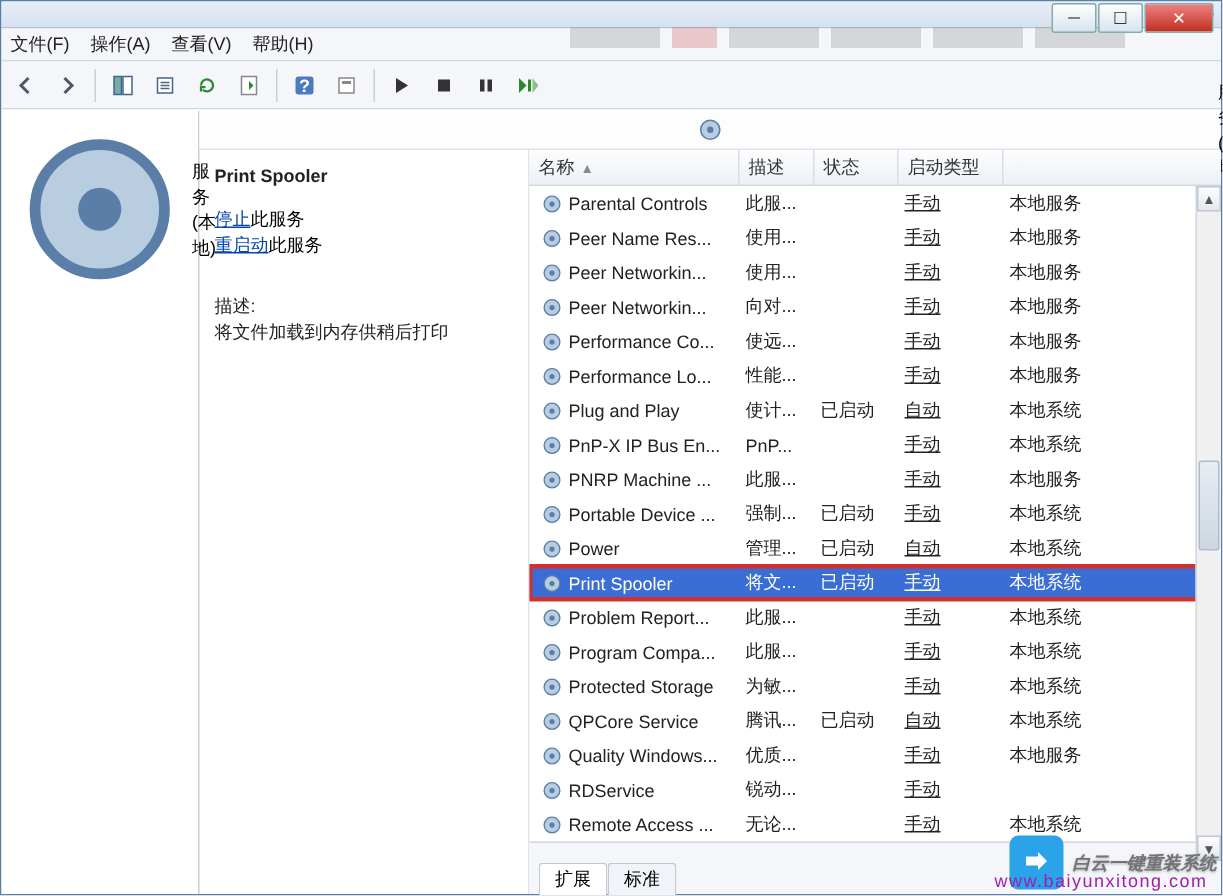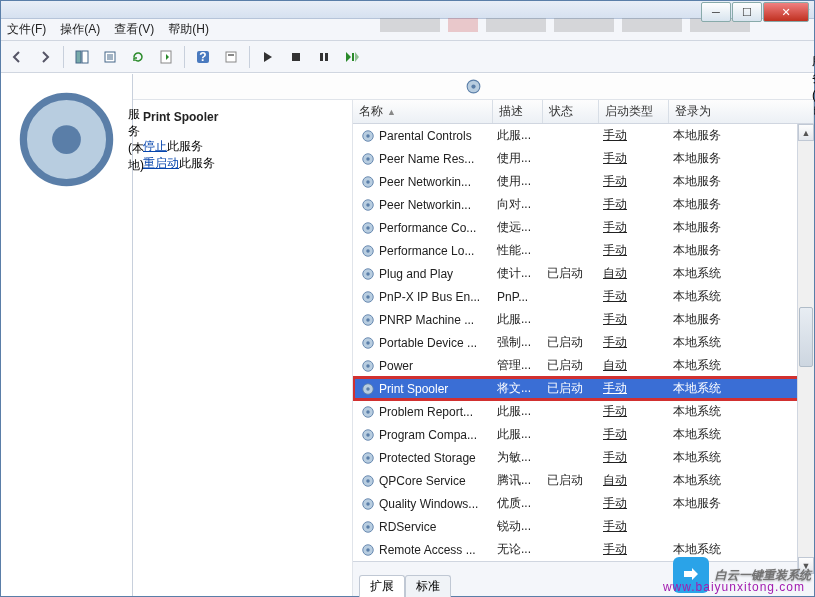--- a/index.html
+++ b/index.html
@@ -178,33 +178,34 @@
           </svg>
         <span>服务(本地)</span>
       </div>
 
       <div class="rightbody">
         <div class="detailpane">
           <div class="detailtitle">Print Spooler</div>
           <div><span class="detaillink">停止</span><span>此服务</span></div>
           <div><span class="detaillink">重启动</span><span>此服务</span></div>
           <div class="detaildesc">
+            <div>描述:</div>
+            <div>将文件加载到内存供稍后打印</div>
           </div>
         </div>
 
         <div class="listpane">
           <div class="listheader">
             <div class="lh name">
                 <span>名称</span>
                 <span style="font-size:9px;color:#888;">▲</span>
               </div>
             <div class="lh desc">描述</div>
             <div class="lh stat">状态</div>
             <div class="lh start">启动类型</div>
-            <div class="lh logon">登录为</div>
           </div>
           <div class="listrows" id="listrows">
               <div class="row">
                 <div class="c name">
                   <svg class="svcicon" viewBox="0 0 16 16">
                     <circle cx="8" cy="8" r="6" fill="#b8cde0" stroke="#5a7ea8"></circle>
                     <circle cx="8" cy="8" r="2" fill="#5a7ea8"></circle>
                   </svg>
                   <span>Parental Controls</span>
                 </div>

